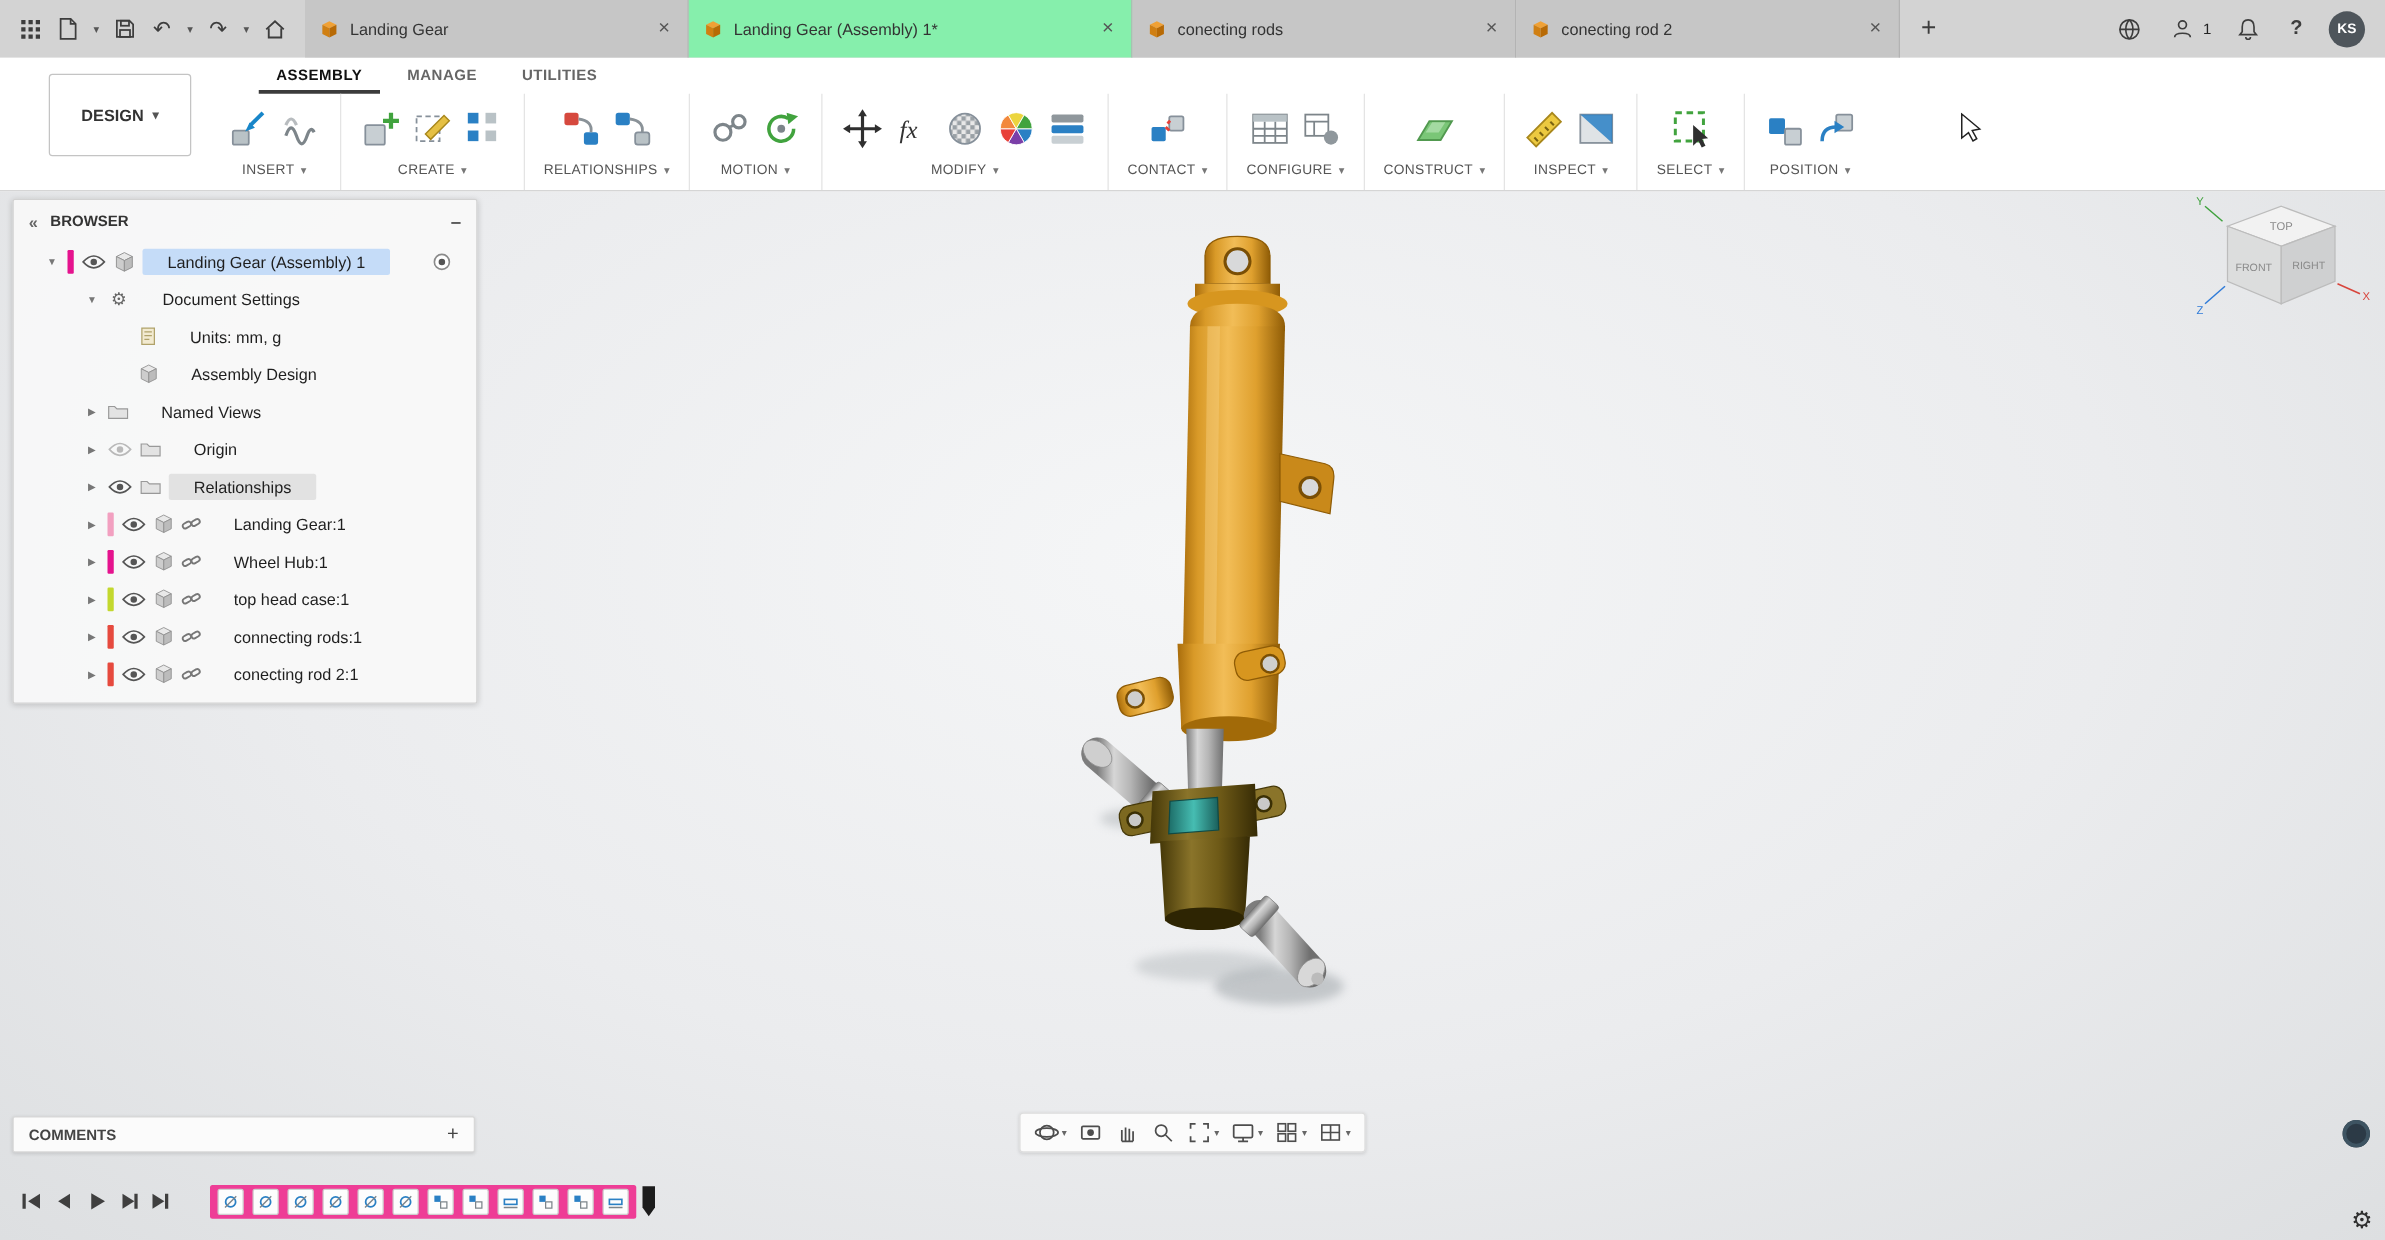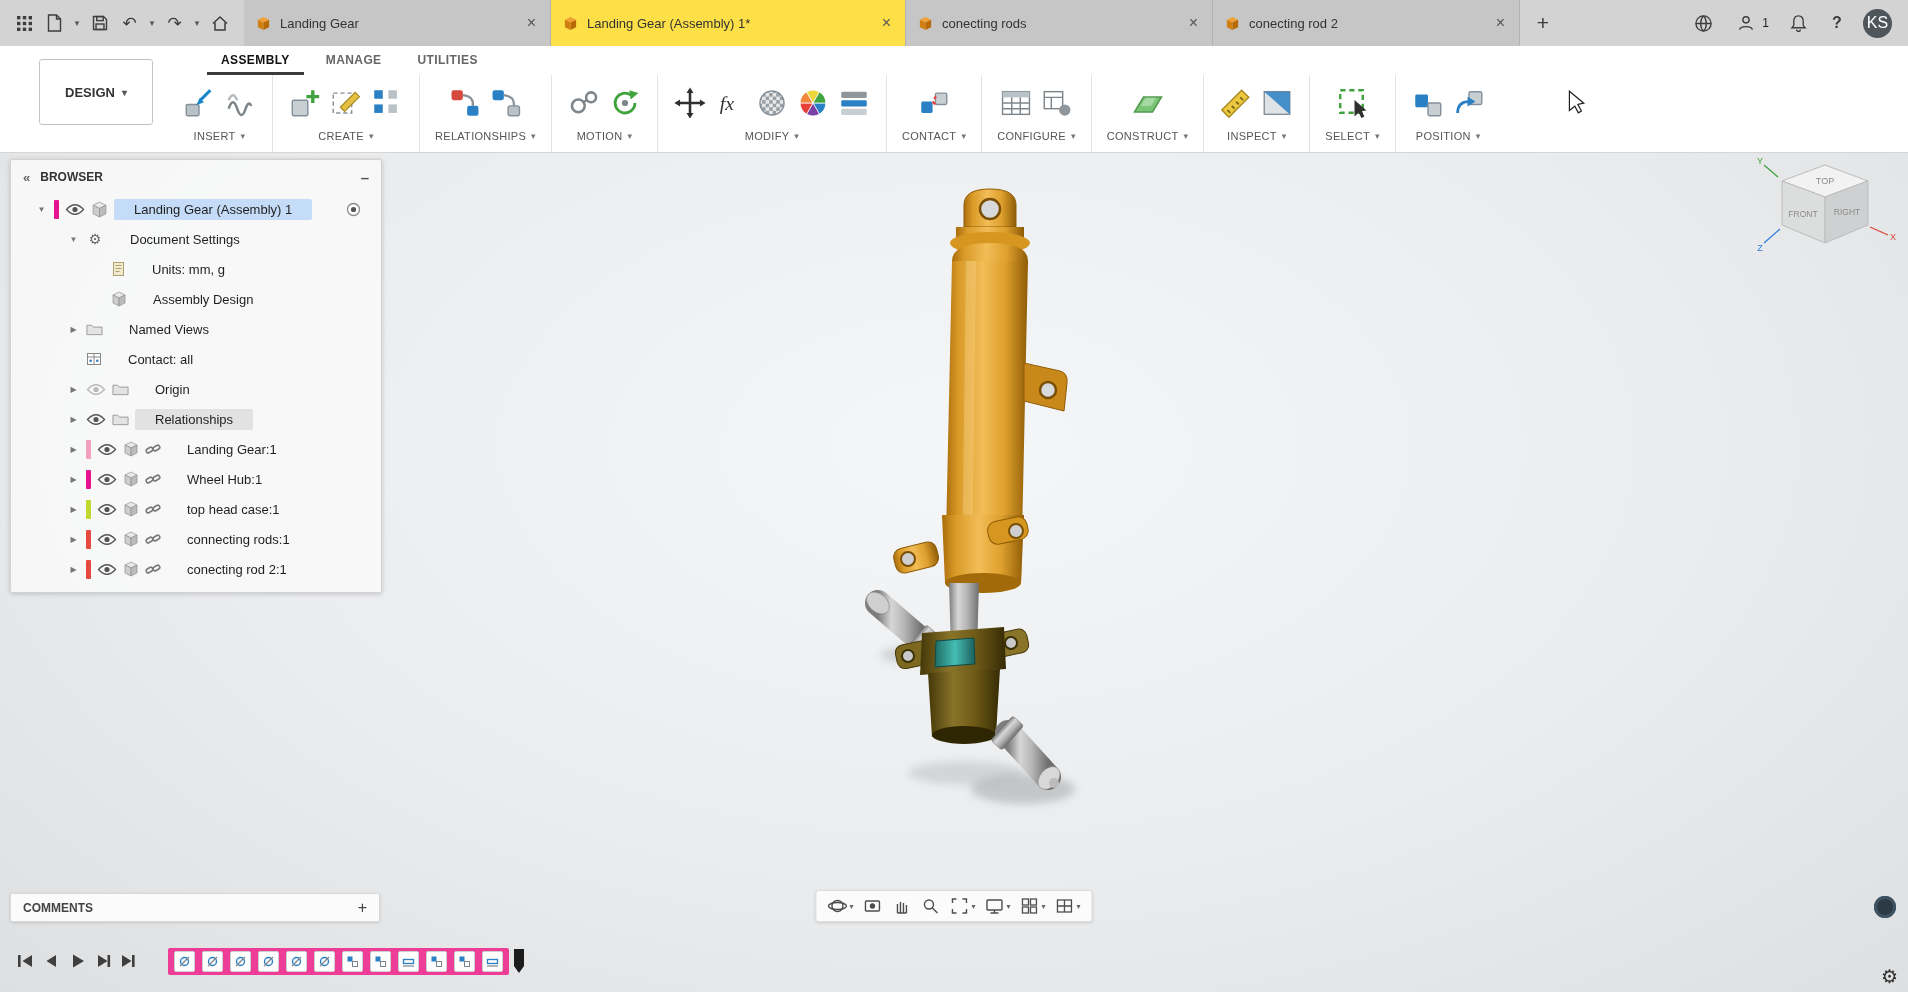--- a/index.html
+++ b/index.html
@@ -6,28 +6,28 @@
   body{width:1908px;height:992px;overflow:hidden;font-family:"Liberation Sans",sans-serif;background:#e9eaeb;user-select:none}
   .app{position:relative;width:1908px;height:992px;overflow:hidden}
 
   
   .titlebar{position:absolute;top:0;left:0;right:0;height:46px;background:#d3d3d3;display:flex;align-items:stretch;z-index:30}
   .tb-left{display:flex;align-items:center;padding:0 12px;gap:5px}
   .tbtn{height:32px;min-width:25px;display:flex;align-items:center;justify-content:center;color:#3d3d3d;font-size:17px}
   .tcaret{font-size:9px;color:#555;width:10px;text-align:center}
   .doc-tabs{display:flex;align-items:stretch}
   .doc-tab{width:282px;flex:none;display:flex;align-items:center;gap:9px;padding:0 12px;font-size:13px;color:#333;background:#c6c6c6;border-right:1px solid #b3b3b3}
-  .doc-tab.active{background:#fde047;width:330px}
+  .doc-tab.active{background:#86efac;width:330px}
   .doc-tab .tab-label{white-space:nowrap;overflow:hidden;text-overflow:ellipsis;flex:1}
   .doc-tab .close{font-size:16px;color:#555;padding:0 2px}
   .newtab{width:46px;display:flex;align-items:center;justify-content:center;font-size:21px;color:#3d3d3d}
   .tb-right{margin-left:auto;display:flex;align-items:center;gap:17px;padding-right:16px}
   .badge{font-size:12px;color:#222;margin-left:-13px}
   .helpq{font-size:16px;font-weight:bold;color:#3d3d3d;width:18px;text-align:center}
-  .avatar{width:29px;height:29px;border-radius:50%;background:#4e555b;color:#fff;font-size:16px;font-weight:400;display:flex;align-items:center;justify-content:center}
+  .avatar{width:29px;height:29px;border-radius:50%;background:#4e555b;color:#fff;font-size:11px;font-weight:700;display:flex;align-items:center;justify-content:center}
 
   
   .ribbon{position:absolute;top:46px;left:0;right:0;height:107px;background:#fff;border-bottom:1px solid #d5d5d5;display:flex;z-index:20;box-sizing:border-box}
   .ws-btn{margin:13px 0 0 39px;width:112px;height:64px;border:1px solid #c4c4c4;border-radius:3px;background:#fff;display:flex;align-items:center;justify-content:center;gap:7px;font-size:13px;font-weight:700;color:#333;flex:none}
   .ws-caret{font-size:10px;color:#555}
   .ribbon-main{flex:1;display:flex;flex-direction:column;min-width:0;margin-left:14px}
   .rtabs{height:29px;display:flex;align-items:flex-end;padding-left:40px;gap:8px}
   .rtab{font-size:12px;font-weight:700;color:#666;letter-spacing:.4px;padding:5px 14px 5px;border-bottom:3px solid transparent}
   .rtab.active{color:#111;border-bottom-color:#3c3c3c}
   .rgroups{flex:1;display:flex;align-items:stretch}
@@ -576,29 +576,20 @@
       </div>
 
       <div class="trow pl1">
         <span class="arr">▶</span>
         <svg width="17" height="14" viewBox="0 0 18 14">
             <path d="M1,3 h5 l2,2 h9 v8 h-16z" fill="#e3e3e3" stroke="#999"></path>
           </svg>
         <span class="tlabel">Named Views</span>
       </div>
 
-      <div class="trow pl1n">
-        <svg width="16" height="14" viewBox="0 0 16 14">
-            <rect x="1.5" y="1.5" width="13" height="11" fill="#fff" stroke="#888"></rect>
-            <path d="M1.5 5 H14.5 M8 1.5 V12.5" stroke="#888" stroke-width="1"></path>
-            <circle cx="4.7" cy="8.7" r="1.3" fill="#2a80c4"></circle>
-            <circle cx="11.3" cy="8.7" r="1.3" fill="#2a80c4"></circle>
-          </svg>
-        <span class="tlabel">Contact: all</span>
-      </div>
 
       <div class="trow pl1">
         <span class="arr">▶</span>
         <svg width="20" height="13" viewBox="0 0 20 13">
             <path d="M1.5,6.5 Q10,-3 18.5,6.5 Q10,16 1.5,6.5Z" fill="none" stroke="#b9b9b9" stroke-width="1.3"></path>
             <circle cx="10" cy="6.5" r="2.6" fill="#b9b9b9"></circle>
           </svg>
         <svg width="17" height="14" viewBox="0 0 18 14">
             <path d="M1,3 h5 l2,2 h9 v8 h-16z" fill="#e3e3e3" stroke="#999"></path>
           </svg>

